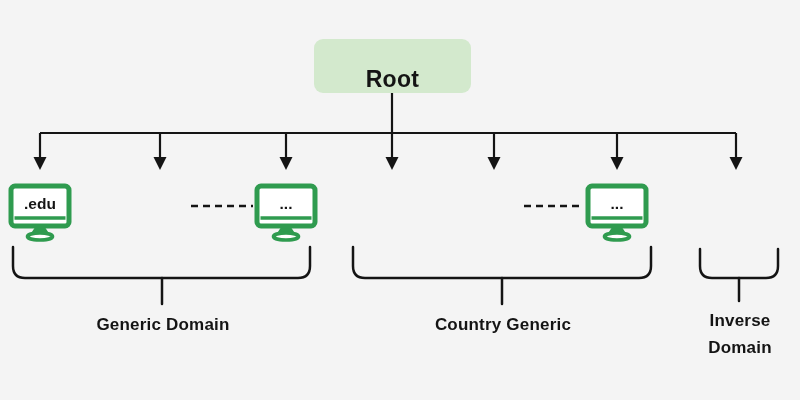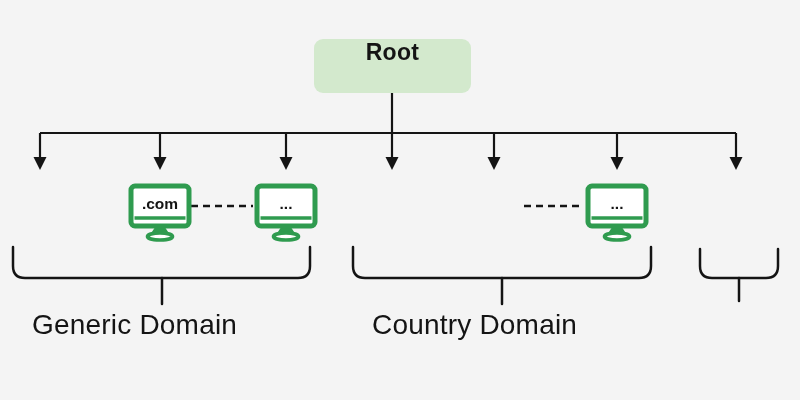--- a/index.html
+++ b/index.html
@@ -20,43 +20,43 @@
   .connectors{position:absolute;left:0;top:0;z-index:1;}
   .connectors line, .connectors path{stroke:var(--ink);fill:none;}
   .tree-line{stroke-width:2.2px;}
   .dash-line{stroke-width:2.3px;stroke-dasharray:7 5;}
   .arrowhead{fill:var(--ink);stroke:none;}
   .bracket{stroke-width:2.5px;stroke-linecap:round;}
 
   .root-box{
     position:absolute;left:314px;top:39px;width:157px;height:54px;
     background:var(--root-fill);border-radius:9px;
-    display:flex;align-items:flex-start;justify-content:center;
+    display:flex;align-items:flex-end;justify-content:center;
     z-index:2;
   }
   .root-box .root-label{
     font-size:23px;font-weight:700;color:var(--ink);letter-spacing:.3px;
   }
 
   .monitor{position:absolute;top:183px;width:64px;height:59px;z-index:2;}
   .monitor .scr{fill:#fff;stroke:var(--green);stroke-width:5px;}
   .monitor .bez{stroke:var(--green);stroke-width:3.4px;}
   .monitor .neck{fill:var(--green);}
   .monitor .base{fill:#fff;stroke:var(--green);stroke-width:3.6px;}
   .monitor text{
     font-family:"Liberation Sans", sans-serif;
     font-size:15.5px;font-weight:700;fill:#151515;text-anchor:middle;
   }
   .m1{left:8px;} .m2{left:128px;} .m3{left:254px;} .m4{left:360px;}
   .m5{left:462px;} .m6{left:585px;} .m7{left:704px;}
 
   .group-label{
     position:absolute;top:311px;z-index:2;
-    font-size:28px;font-weight:400;color:var(--ink);
-    text-align:left;line-height:27px;letter-spacing:.2px;
+    font-size:17px;font-weight:700;color:var(--ink);
+    text-align:center;line-height:27px;letter-spacing:.2px;
   }
   .gl-generic{left:32px;width:262px;}
   .gl-country{left:372px;width:262px;}
   .gl-inverse{left:684px;width:112px;top:307px;}
 </style>
 </head>
 <body>
 
 <div class="stage">
 
@@ -89,27 +89,27 @@
     <path class="bracket" d="M353,247 L353,266 Q353,278 365,278 L639,278 Q651,278 651,266 L651,247"></path>
     <line class="bracket" x1="502" y1="278" x2="502" y2="304"></line>
     <path class="bracket" d="M700,249 L700,266 Q700,278 712,278 L766,278 Q778,278 778,266 L778,249"></path>
     <line class="bracket" x1="739" y1="278" x2="739" y2="301"></line>
   </svg>
 
   <div class="root-box">
     <span class="root-label">Root</span>
   </div>
 
-  <div class="monitor m2">
+  <div class="monitor m1">
     <svg viewBox="0 0 64 59" width="64" height="59">
       <rect class="scr" x="3" y="3" width="58" height="40" rx="4"></rect>
       <line class="bez" x1="6.5" y1="35" x2="57.5" y2="35"></line>
       <path class="neck" d="M26.5,45 L37.5,45 L43,53.5 L21,53.5 Z"></path>
       <ellipse class="base" cx="32" cy="53.5" rx="12.5" ry="3.5"></ellipse>
-      <text x="32" y="26">.com</text>
+      <text x="32" y="26">.edu</text>
     </svg>
   </div>
   <div class="monitor m3">
     <svg viewBox="0 0 64 59" width="64" height="59">
       <rect class="scr" x="3" y="3" width="58" height="40" rx="4"></rect>
       <line class="bez" x1="6.5" y1="35" x2="57.5" y2="35"></line>
       <path class="neck" d="M26.5,45 L37.5,45 L43,53.5 L21,53.5 Z"></path>
       <ellipse class="base" cx="32" cy="53.5" rx="12.5" ry="3.5"></ellipse>
       <text x="32" y="26">...</text>
     </svg>
@@ -118,15 +118,16 @@
     <svg viewBox="0 0 64 59" width="64" height="59">
       <rect class="scr" x="3" y="3" width="58" height="40" rx="4"></rect>
       <line class="bez" x1="6.5" y1="35" x2="57.5" y2="35"></line>
       <path class="neck" d="M26.5,45 L37.5,45 L43,53.5 L21,53.5 Z"></path>
       <ellipse class="base" cx="32" cy="53.5" rx="12.5" ry="3.5"></ellipse>
       <text x="32" y="26">...</text>
     </svg>
   </div>
 
   <div class="group-label gl-generic">Generic Domain</div>
-  <div class="group-label gl-country">Country Domain</div>
+  <div class="group-label gl-country">Country Generic</div>
+  <div class="group-label gl-inverse">Inverse Domain</div>
 
 </div>
 
 </body></html>

